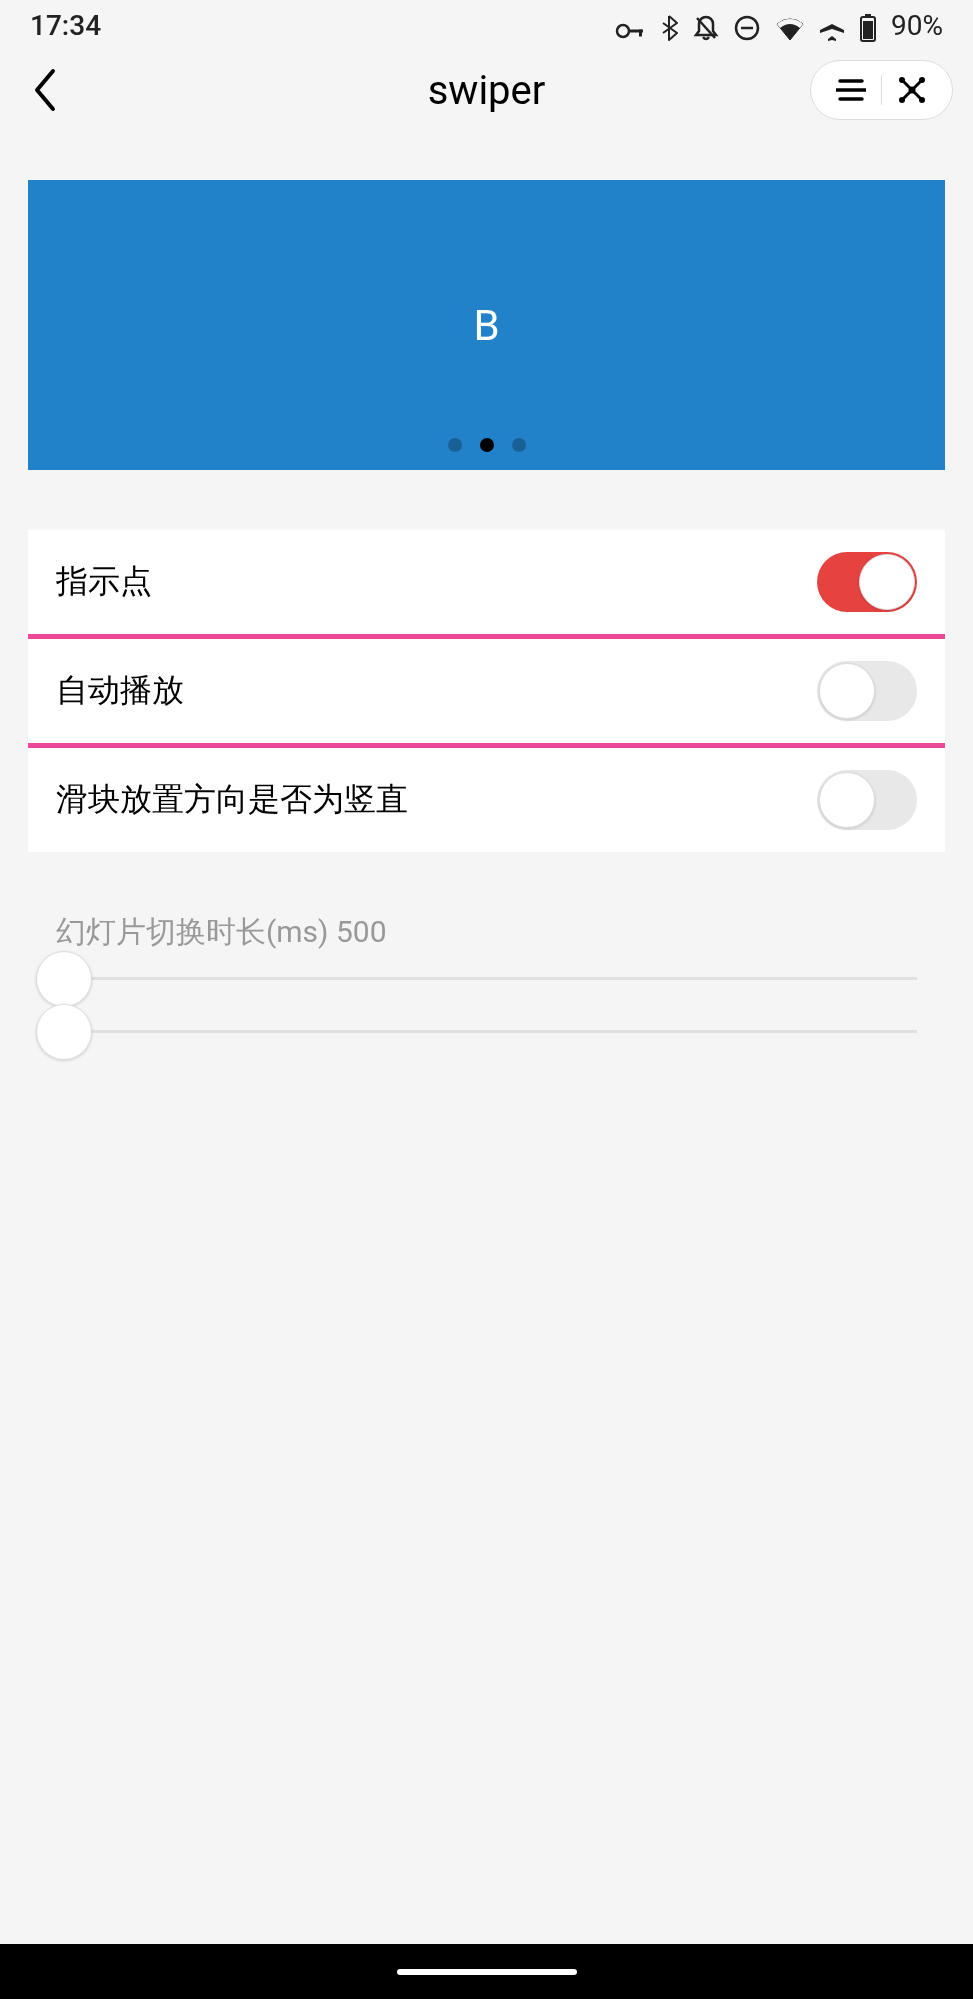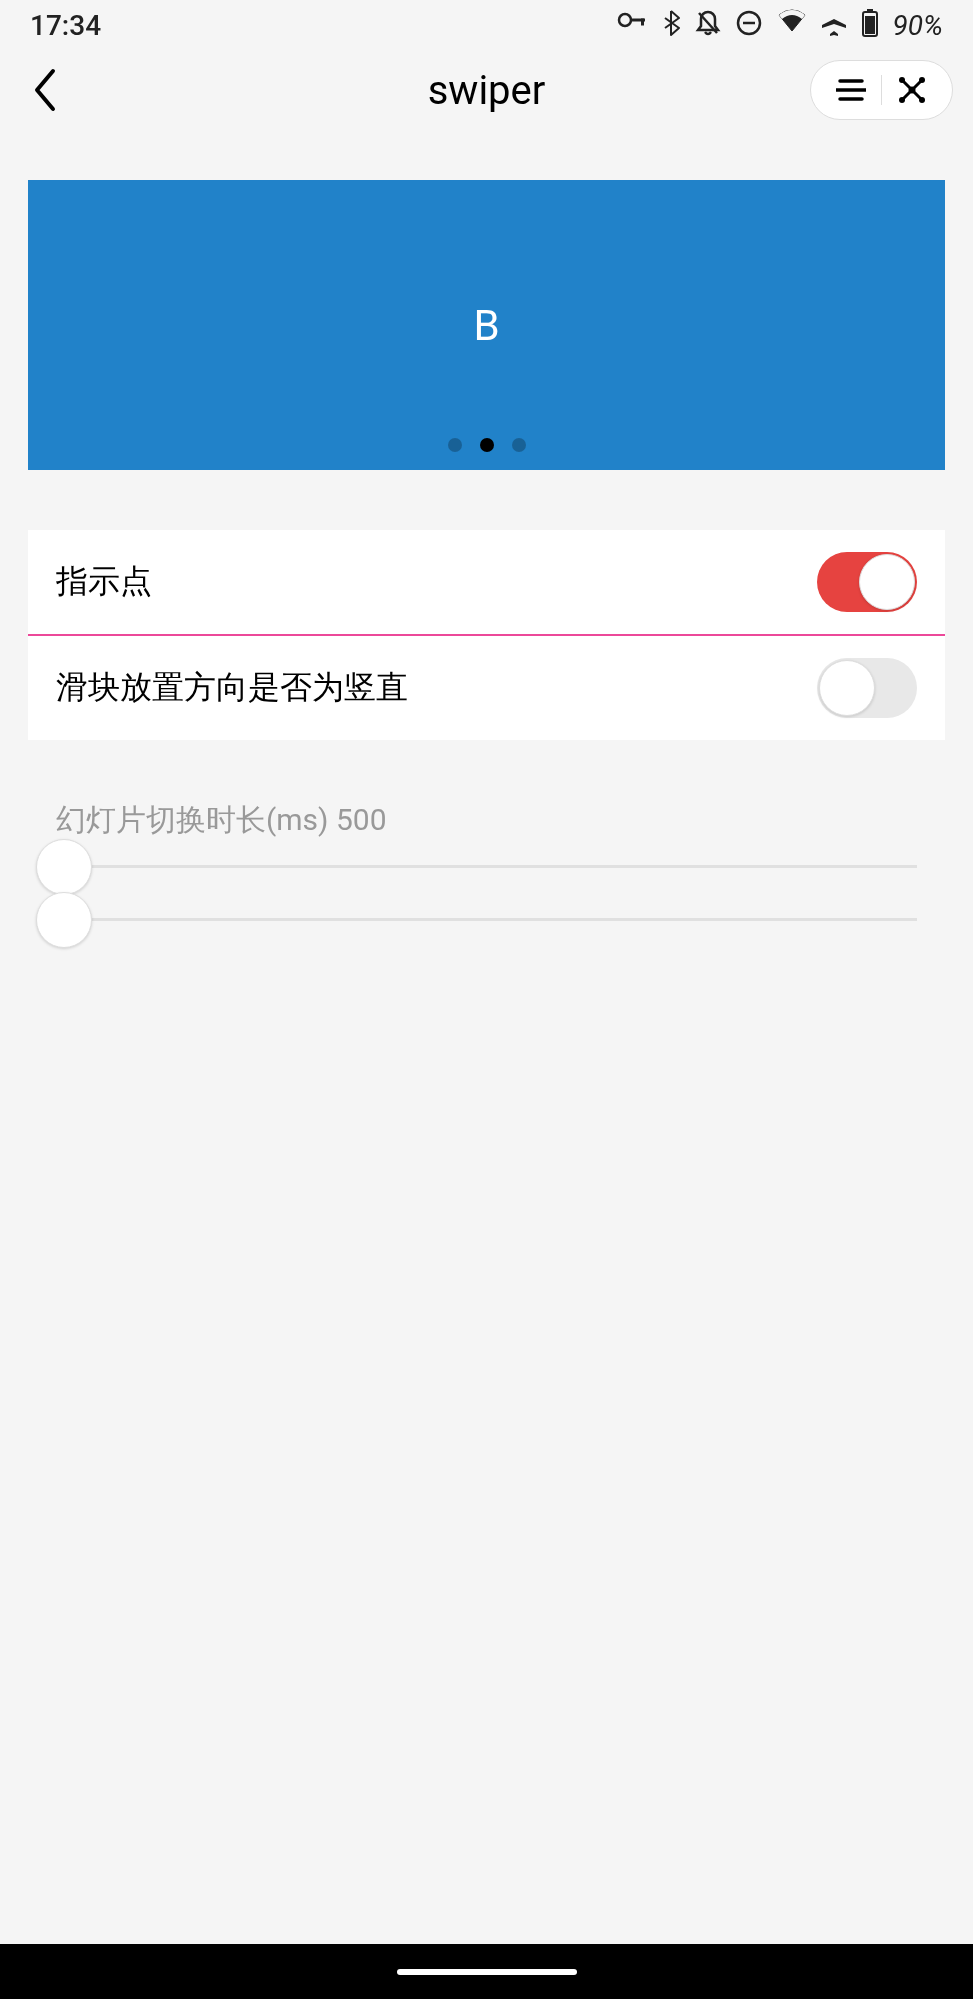--- a/index.html
+++ b/index.html
@@ -16,23 +16,22 @@
       display: flex;
       justify-content: space-between;
       align-items: center;
       padding: 0 30px;
       font-size: 28px;
       color: #222;
     }
     .status-left { font-weight: 500; }
     .status-right {
       display: flex;
-      align-items: flex-start;
+      align-items: flex-end;
       gap: 14px;
-      font-style: italic;
     }
     .status-right svg { display: block; }
     .app-header {
       height: 80px;
       display: flex;
       align-items: center;
       justify-content: space-between;
       padding: 0 20px;
       position: relative;
       text-decoration: underline;
@@ -106,21 +105,21 @@
     .swiper-dot.active { background: #000; }
     .settings-card {
       margin: 60px 28px 0 28px;
       background: #fff;
     }
     .setting-row {
       display: flex;
       align-items: center;
       justify-content: space-between;
       padding: 22px 28px;
-      border-bottom: 2px solid #ec4899;
+      border-bottom: 5px solid #ec4899;
     }
     .setting-row:last-child { border-bottom: none; }
     .setting-label {
       font-size: 32px;
       color: #000;
     }
     .toggle {
       width: 100px;
       height: 60px;
       border-radius: 30px;
@@ -268,20 +267,26 @@
 </div>
 
 <div class="settings-card">
   <div class="setting-row">
     <div class="setting-label">指示点</div>
     <div class="toggle toggle-on">
         <div class="toggle-knob"></div>
       </div>
   </div>
   <div class="setting-row">
+    <div class="setting-label">自动播放</div>
+    <div class="toggle toggle-off">
+        <div class="toggle-knob"></div>
+      </div>
+  </div>
+  <div class="setting-row">
     <div class="setting-label">滑块放置方向是否为竖直</div>
     <div class="toggle toggle-off">
         <div class="toggle-knob"></div>
       </div>
   </div>
 </div>
 
 <div class="slider-section">
   <div class="slider-group">
     <div class="slider-label"><span>幻灯片切换时长(ms) </span><span>500</span></div>

